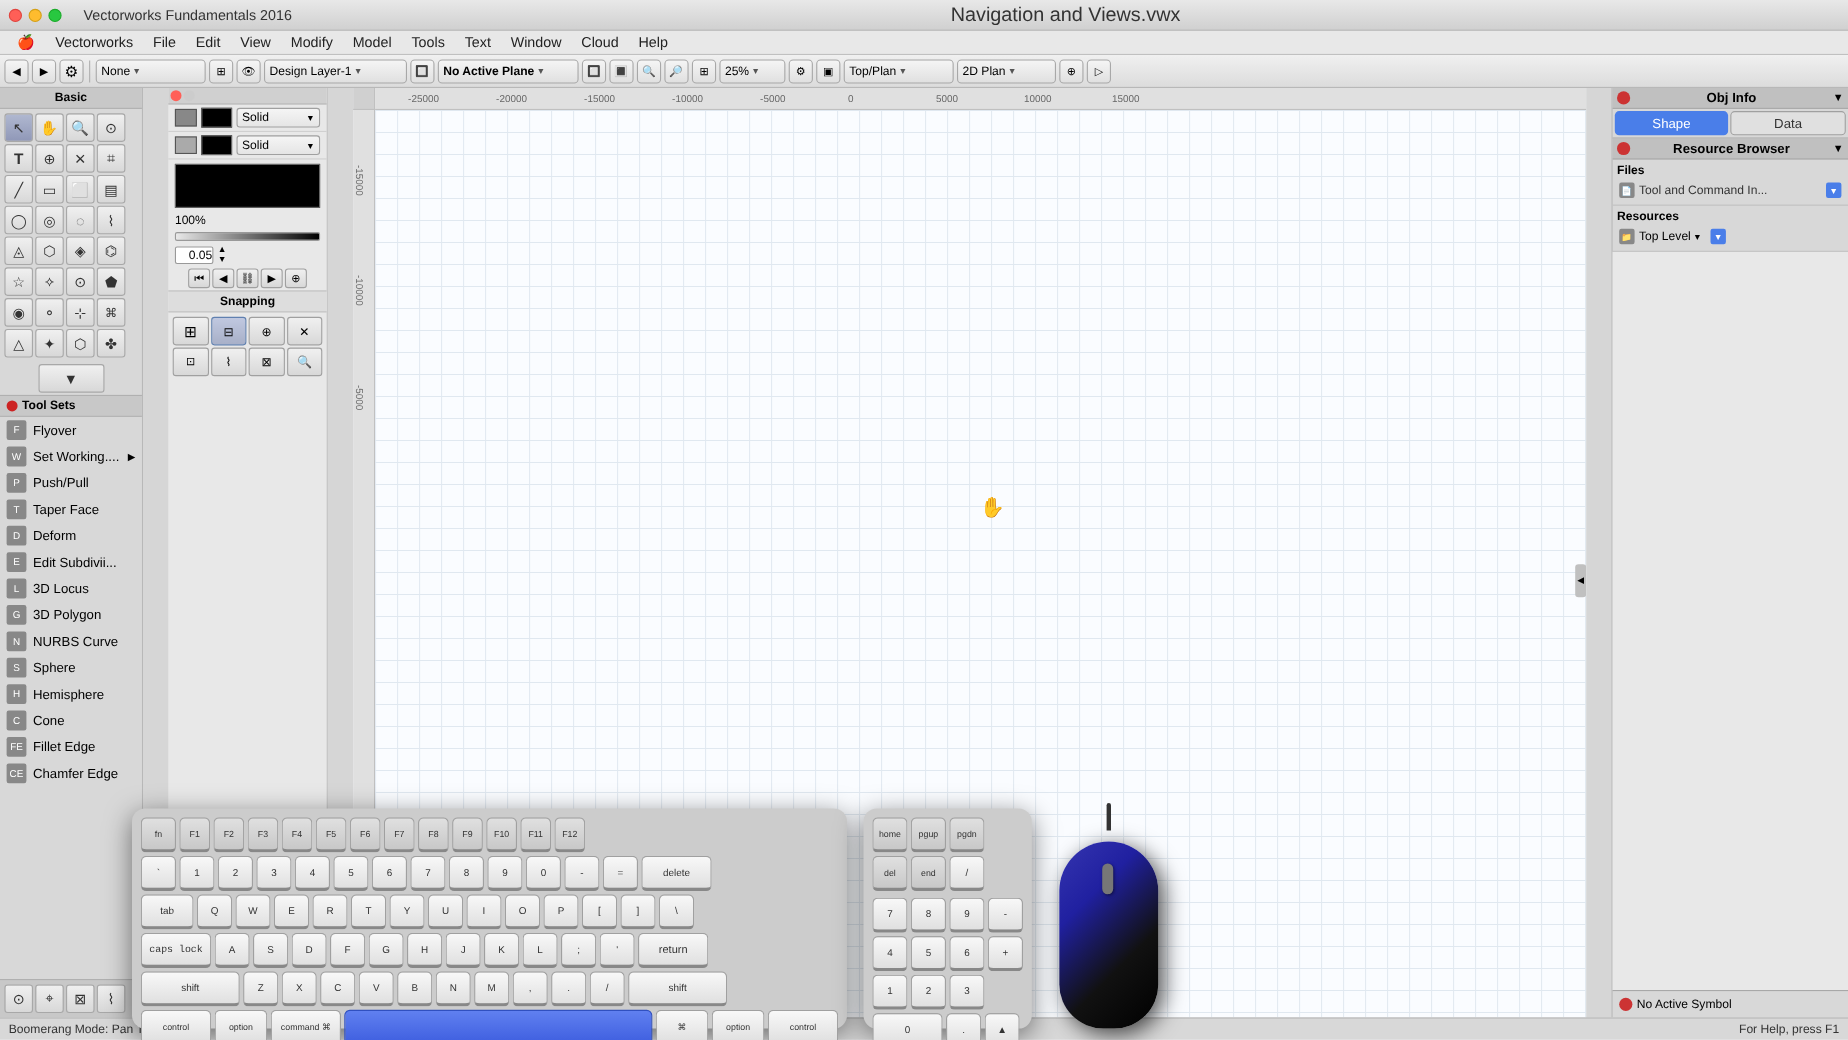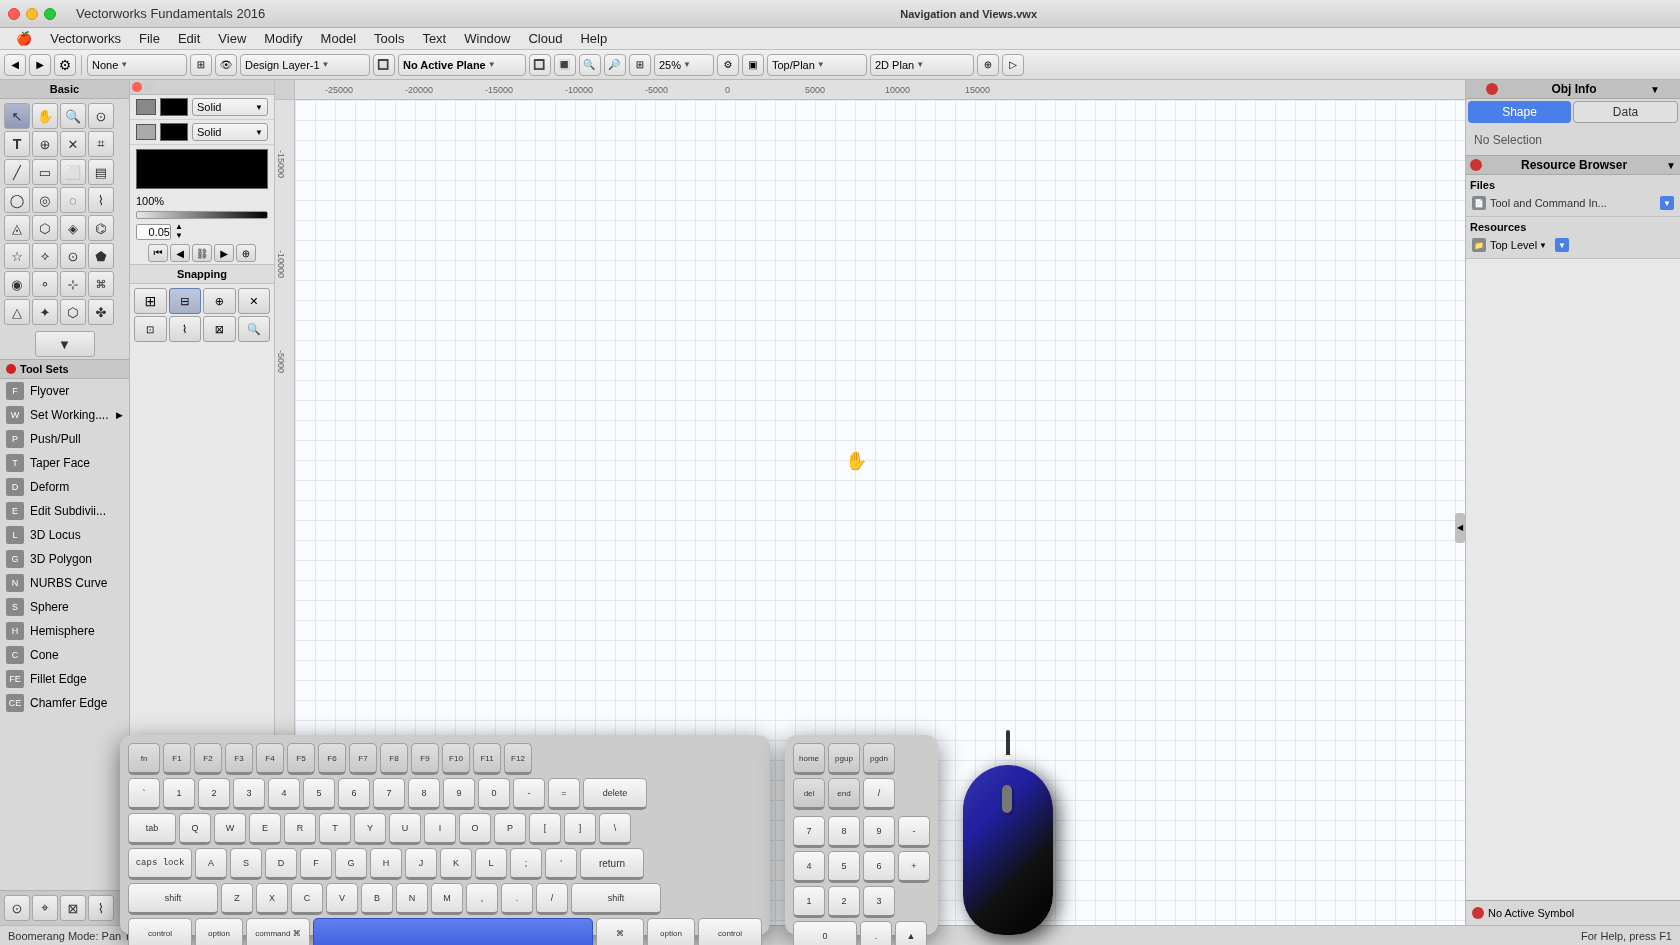--- a/index.html
+++ b/index.html
@@ -6,38 +6,38 @@
     body { width: 1680px; height: 945px; overflow: hidden; font-family: -apple-system, BlinkMacSystemFont, 'Helvetica Neue', Arial, sans-serif; font-size: 12px; background: #d6d6d6; }
 
     
     #titlebar { height: 28px; background: linear-gradient(to bottom, #e8e8e8, #d0d0d0); display: flex; align-items: center; padding: 0 8px; border-bottom: 1px solid #b0b0b0; }
     .traffic-lights { display: flex; gap: 6px; margin-right: 12px; }
     .tl { width: 12px; height: 12px; border-radius: 50%; }
     .tl-red { background: #ff5f57; border: 1px solid #e0443e; }
     .tl-yellow { background: #febc2e; border: 1px solid #d4a017; }
     .tl-green { background: #28c840; border: 1px solid #1aab29; }
     #app-title { font-size: 13px; color: #333; margin-left: 8px; }
-    #window-title { flex: 1; text-align: center; font-size: 11px; color: #333; font-weight: 700; }
+    #window-title { flex: 1; text-align: center; font-size: 18px; color: #333; font-weight: 400; }
 
     
     #menubar { height: 22px; background: #e8e8e8; display: flex; align-items: center; padding: 0 8px; border-bottom: 1px solid #c0c0c0; gap: 2px; }
     .menu-item { padding: 2px 8px; font-size: 13px; color: #222; cursor: pointer; border-radius: 3px; }
 
     
     #toolbar { height: 30px; background: linear-gradient(to bottom, #f0f0f0, #dcdcdc); display: flex; align-items: center; padding: 0 4px; gap: 3px; border-bottom: 1px solid #b8b8b8; }
     .tb-btn { height: 22px; min-width: 22px; background: linear-gradient(to bottom, #f5f5f5, #e0e0e0); border: 1px solid #a8a8a8; border-radius: 4px; display: flex; align-items: center; justify-content: center; cursor: pointer; font-size: 10px; padding: 0 3px; }
     .tb-dropdown { height: 22px; background: linear-gradient(to bottom, #f5f5f5, #e0e0e0); border: 1px solid #a8a8a8; border-radius: 4px; display: flex; align-items: center; padding: 0 4px; cursor: pointer; gap: 2px; font-size: 11px; }
     .tb-sep { width: 1px; height: 20px; background: #b0b0b0; margin: 0 2px; }
     .tb-arrow { font-size: 8px; color: #555; }
 
     
     #statusbar { height: 20px; background: #d8d8d8; display: flex; align-items: center; padding: 0 8px; border-top: 1px solid #b8b8b8; font-size: 11px; color: #333; position: absolute; bottom: 0; left: 0; right: 0; }
 
     
-    #main { display: flex; height: calc(945px - 28px - 22px - 30px - 20px); }
+    #main { display: flex; height: calc(945px - 28px - 22px - 30px - 20px); gap: 23px; }
 
     
     #left-toolbar { width: 130px; background: #d8d8d8; border-right: 1px solid #b8b8b8; display: flex; flex-direction: column; }
     #basic-header { background: #c8c8c8; text-align: center; padding: 3px; font-size: 11px; font-weight: 600; border-bottom: 1px solid #b0b0b0; }
     .tool-grid { display: grid; grid-template-columns: repeat(4, 26px); gap: 2px; padding: 4px; }
     .tool-btn { width: 26px; height: 26px; background: linear-gradient(to bottom, #f0f0f0, #d8d8d8); border: 1px solid #a8a8a8; border-radius: 3px; display: flex; align-items: center; justify-content: center; cursor: pointer; font-size: 13px; color: #333; }
     .tool-btn.active { background: linear-gradient(to bottom, #c0c0c0, #a8a8a8); }
     #tool-sets-header { background: #c8c8c8; display: flex; align-items: center; padding: 3px 6px; font-size: 11px; font-weight: 600; border-top: 1px solid #b0b0b0; border-bottom: 1px solid #b0b0b0; gap: 4px; }
     .tool-set-item { display: flex; align-items: center; padding: 3px 6px; gap: 6px; cursor: pointer; font-size: 12px; }
     .tool-set-icon { width: 18px; height: 18px; background: #888; border-radius: 2px; display: flex; align-items: center; justify-content: center; font-size: 9px; color: white; flex-shrink: 0; }
@@ -61,21 +61,21 @@
     
     #canvas-area { flex: 1; background: #f0f2f5; position: relative; overflow: hidden; }
     .ruler-h { position: absolute; top: 0; left: 20px; right: 0; height: 20px; background: #e0e0e0; border-bottom: 1px solid #c0c0c0; display: flex; align-items: center; overflow: hidden; }
     .ruler-v { position: absolute; top: 20px; left: 0; bottom: 0; width: 20px; background: #e0e0e0; border-right: 1px solid #c0c0c0; }
     .canvas-grid { position: absolute; top: 20px; left: 20px; right: 0; bottom: 0; background-color: #fafcff; background-image: linear-gradient(to right, #e0e8f0 1px, transparent 1px), linear-gradient(to bottom, #e0e8f0 1px, transparent 1px); background-size: 20px 20px; }
     .ruler-mark { font-size: 9px; color: #666; position: absolute; }
     .corner-sq { position: absolute; top: 0; left: 0; width: 20px; height: 20px; background: #d0d0d0; border-right: 1px solid #c0c0c0; border-bottom: 1px solid #c0c0c0; }
 
     
     #right-panel { width: 215px; background: #d8d8d8; border-left: 1px solid #b8b8b8; display: flex; flex-direction: column; }
-    #obj-info-header { background: #c0c0c0; display: flex; align-items: center; padding: 2px 20px; border-bottom: 1px solid #a8a8a8; gap: 2px; }
+    #obj-info-header { background: #c0c0c0; display: flex; align-items: center; padding: 2px 4px; border-bottom: 1px solid #a8a8a8; gap: 2px; }
     .obj-info-dot { width: 12px; height: 12px; border-radius: 50%; background: #cc3333; }
     #obj-info-title { flex: 1; text-align: center; font-size: 12px; font-weight: 600; }
     .obj-tabs { display: flex; padding: 2px; gap: 2px; }
     .obj-tab { flex: 1; height: 22px; display: flex; align-items: center; justify-content: center; font-size: 12px; border-radius: 4px; cursor: pointer; }
     .obj-tab.active { background: #4a7ee9; color: white; }
     .obj-tab.inactive { background: #e0e0e0; color: #333; border: 1px solid #a0a0a0; }
     #no-selection { padding: 8px; font-size: 12px; color: #555; }
     #resource-browser { flex: 1; border-top: 1px solid #a8a8a8; display: flex; flex-direction: column; }
     #rb-header { background: #c0c0c0; display: flex; align-items: center; padding: 2px 4px; border-bottom: 1px solid #a8a8a8; }
     .rb-dot { width: 12px; height: 12px; border-radius: 50%; background: #cc3333; }
@@ -158,21 +158,21 @@
   <div class="tb-dropdown" style="width:60px;">
     <span>25%</span>
     <span class="tb-arrow">▼</span>
   </div>
   <div class="tb-btn">⚙</div>
   <div class="tb-btn">▣</div>
   <div class="tb-dropdown" style="width:100px;">
     <span>Top/Plan</span>
     <span class="tb-arrow">▼</span>
   </div>
-  <div class="tb-dropdown" style="width:104px;">
+  <div class="tb-dropdown" style="width:90px;">
     <span>2D Plan</span>
     <span class="tb-arrow">▼</span>
   </div>
   <div class="tb-btn">⊕</div>
   <div class="tb-btn">▷</div>
 </div>
 
 <div id="main">
 
   <div id="left-toolbar">
@@ -391,21 +391,20 @@
 
     <div id="obj-info-header">
       <div class="obj-info-dot"></div>
       <span id="obj-info-title">Obj Info</span>
       <span style="font-size:10px;cursor:pointer;">▼</span>
     </div>
     <div class="obj-tabs">
       <div class="obj-tab active">Shape</div>
       <div class="obj-tab inactive">Data</div>
     </div>
-    <div id="no-selection">No Selection</div>
 
     <div id="resource-browser">
       <div id="rb-header">
         <div class="rb-dot"></div>
         <span id="rb-title">Resource Browser</span>
         <span class="rb-expand">▼</span>
       </div>
       <div class="rb-section">
         <div class="rb-section-title">Files</div>
         <div class="rb-file-row">

